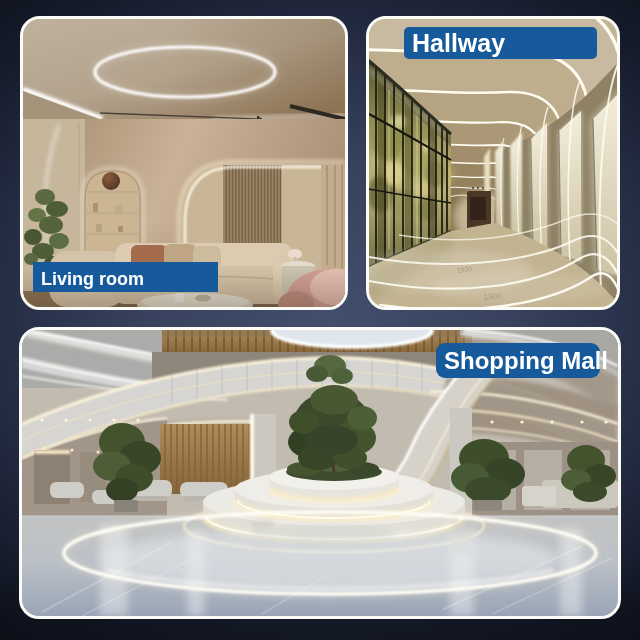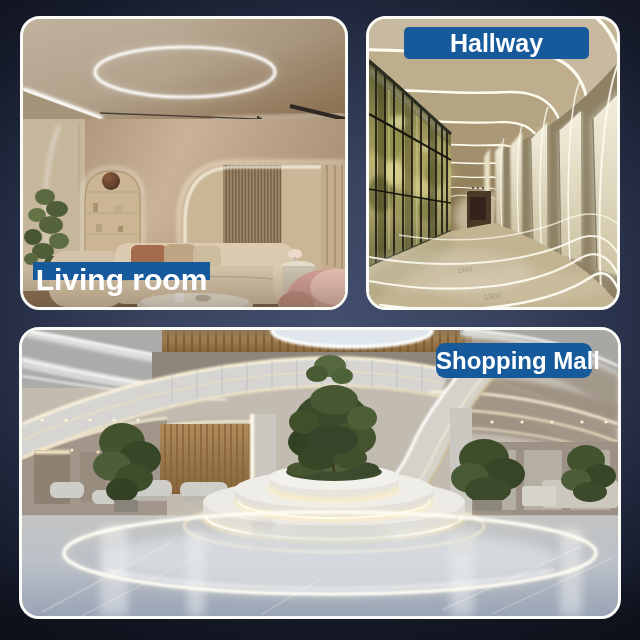--- a/index.html
+++ b/index.html
@@ -5,23 +5,23 @@
   html,body{margin:0;padding:0;width:640px;height:640px;overflow:hidden;
     font-family:"Liberation Sans", sans-serif;}
   body{background:
     linear-gradient(180deg, rgba(10,13,20,0) 88%, rgba(10,13,20,0.55) 97%),
     radial-gradient(ellipse 520px 430px at 330px 315px, #424e6c 0%, #38425e 35%, #242c43 65%, #161b2b 85%, #0f131e 100%);}
   .panel{position:absolute;border:3px solid #fbfbf8;overflow:hidden;background:#e6dcc6;box-sizing:border-box;}
   #p-lr{left:20px;top:16px;width:328px;height:294px;border-radius:20px;}
   #p-hw{left:366px;top:16px;width:254px;height:294px;border-radius:20px;}
   #p-sm{left:19px;top:327px;width:602px;height:292px;border-radius:20px;}
   .panel svg{position:absolute;left:0;top:0;display:block;}
-  .lbl{position:absolute;background:#175a9c;color:#fff;text-align:center;
-       font-weight:bold; white-space:nowrap;}
-  #lbl-lr{left:33px;top:262px;width:177px;height:18px;line-height:35px;border-radius:0;font-size:30px;}
+  .lbl{position:absolute;background:#175a9c;color:#fff;
+       font-weight:bold; white-space:nowrap;padding-left:8px;}
+  #lbl-lr{left:33px;top:262px;width:177px;height:30px;line-height:35px;border-radius:0;font-size:18px;}
   #lbl-hw{left:404px;top:27px;width:185px;height:32px;line-height:33px;border-radius:5px;font-size:25px;}
   #lbl-sm{left:436px;top:343px;width:156px;height:35px;line-height:36px;border-radius:9px;font-size:24px;}
 </style>
 </head>
 <body>
 
 <div class="panel" id="p-lr">
 <svg width="322" height="288" viewBox="0 0 322 288">
 <defs>
   <linearGradient id="lrceil" x1="0" y1="0" x2="0.8" y2="1">

